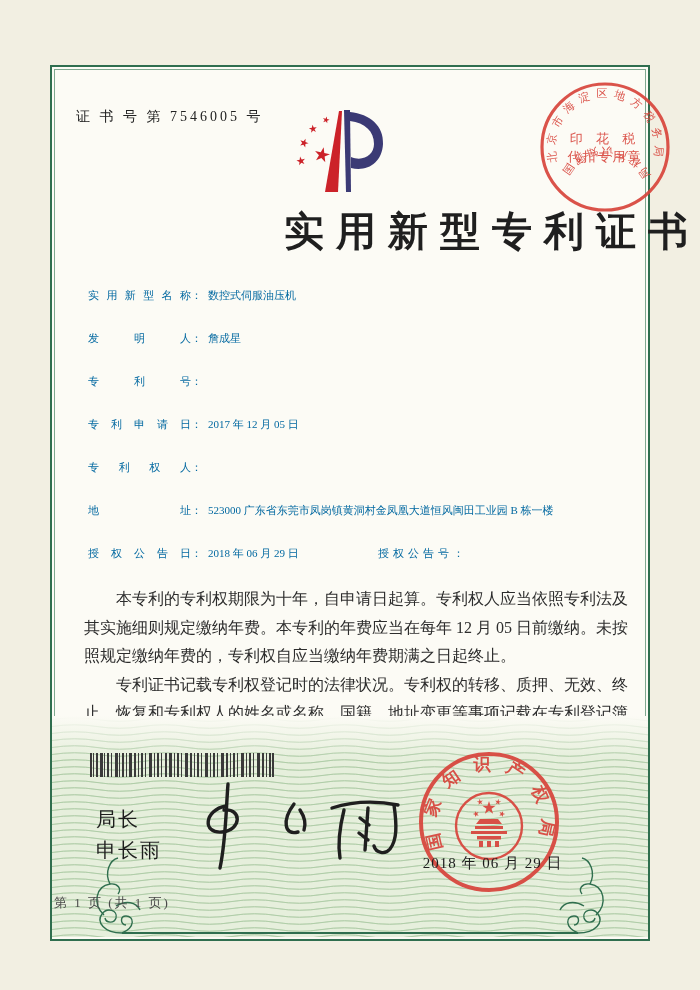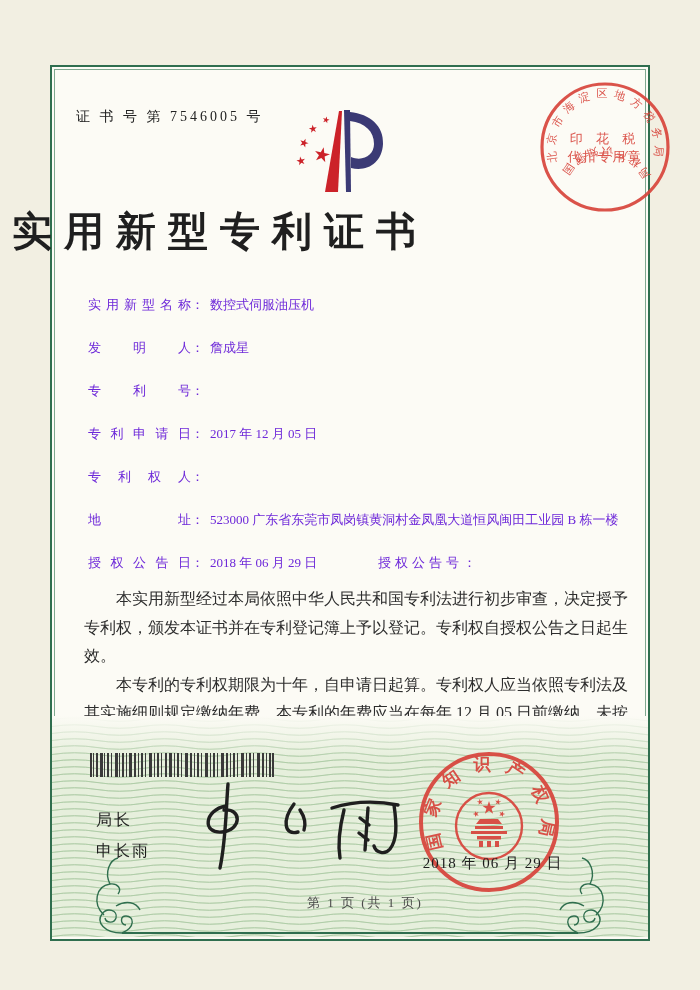--- a/index.html
+++ b/index.html
@@ -17,53 +17,53 @@
   }
   .frame-inner{
     position:absolute;inset:2px;border:1px solid #7fa88f;
   }
   .cert-no{
     position:absolute;left:76px;top:108px;
     font-size:14px;letter-spacing:3px;color:#222;
   }
   .logo{position:absolute;left:288px;top:108px;}
   .title{
-    position:absolute;left:0;top:204px;width:700px;text-align:left;
+    position:absolute;left:0;top:204px;width:700px;text-align:right;
     font-size:40px;font-weight:600;letter-spacing:12px;color:#1f1f1f;
     text-indent:12px;
     font-family:Liberation Mono, monospace;
   }
-  .fields{position:absolute;left:88px;top:292px;width:540px;font-size:13px;color:#6d28d9;}
+  .fields{position:absolute;left:88px;top:282px;width:540px;font-size:11px;color:#0369a1;}
   .frow{position:relative;margin-bottom:17px;line-height:26px;display:flex;align-items:flex-start;}
   .flabel{
     display:inline-block;width:103px;flex:0 0 103px;
     text-align:justify;text-align-last:justify;
   }
   .fcolon{flex:0 0 auto;margin-right:6px;}
   .fvalue{display:inline-block;max-width:430px;}
   .grant-pair{position:absolute;left:274px;top:0;display:flex;margin-left:16px;}
   .grant-pair .flabel2{letter-spacing:4px;}
   .paras{
     position:absolute;left:84px;top:585px;width:544px;
     font-size:16px;line-height:28.5px;color:#2d2d2d;text-align:justify;
   }
   .paras p{margin:0;text-indent:2em;}
   
   .band{position:absolute;left:52px;top:716px;width:596px;height:221px;}
   .band > svg.bg{position:absolute;left:0;top:0;}
   .barcode{position:absolute;left:38px;top:37px;}
-  .issuer{position:absolute;left:44px;top:88px;font-size:16px;color:#1d1d1d;line-height:31px;letter-spacing:2px;}
+  .issuer{position:absolute;left:44px;top:88px;font-size:20px;color:#1d1d1d;line-height:31px;letter-spacing:2px;}
   .sig{position:absolute;left:130px;top:62px;}
   .seal{position:absolute;left:365px;top:34px;}
   .seal-date{
     position:absolute;left:358px;top:138px;width:165px;text-align:center;
     font-size:15px;color:#1c1c1c;letter-spacing:1px;
   }
   .footer{
-    position:absolute;left:15px;top:178px;width:596px;text-align:center;
+    position:absolute;left:2px;top:178px;width:596px;
     font-size:13px;color:#4a4a4a;letter-spacing:2px;
   }
   .tax-stamp{position:absolute;left:538px;top:80px;opacity:.92;}
 </style>
 </head>
 <body>
 
 <div class="page">
 
   <div class="frame">
@@ -136,21 +136,20 @@
         <span class="fcolon">：</span>
       <span class="fvalue">2018 年 06 月 29 日</span>
       <span class="grant-pair">
         <span class="flabel2">授权公告号</span>
           <span class="fcolon">：</span>
       </span>
     </div>
   </div>
 
   <div class="paras">
-    <p>本实用新型经过本局依照中华人民共和国专利法进行初步审查，决定授予专利权，颁发本证书并在专利登记簿上予以登记。专利权自授权公告之日起生效。</p>
     <p>本专利的专利权期限为十年，自申请日起算。专利权人应当依照专利法及其实施细则规定缴纳年费。本专利的年费应当在每年 12 月 05 日前缴纳。未按照规定缴纳年费的，专利权自应当缴纳年费期满之日起终止。</p>
     <p>专利证书记载专利权登记时的法律状况。专利权的转移、质押、无效、终止、恢复和专利权人的姓名或名称、国籍、地址变更等事项记载在专利登记簿上。</p>
   </div>
 
   <div class="band">
     <svg class="bg" width="596" height="221" viewBox="0 0 596 221">
       <defs>
         <pattern id="wv" width="90" height="7" patternUnits="userSpaceOnUse">
           <path d="M0 3.5 Q 22.5 0 45 3.5 T 90 3.5" fill="none" stroke="#a9c9a2" stroke-width="0.8"></path>
         </pattern>

